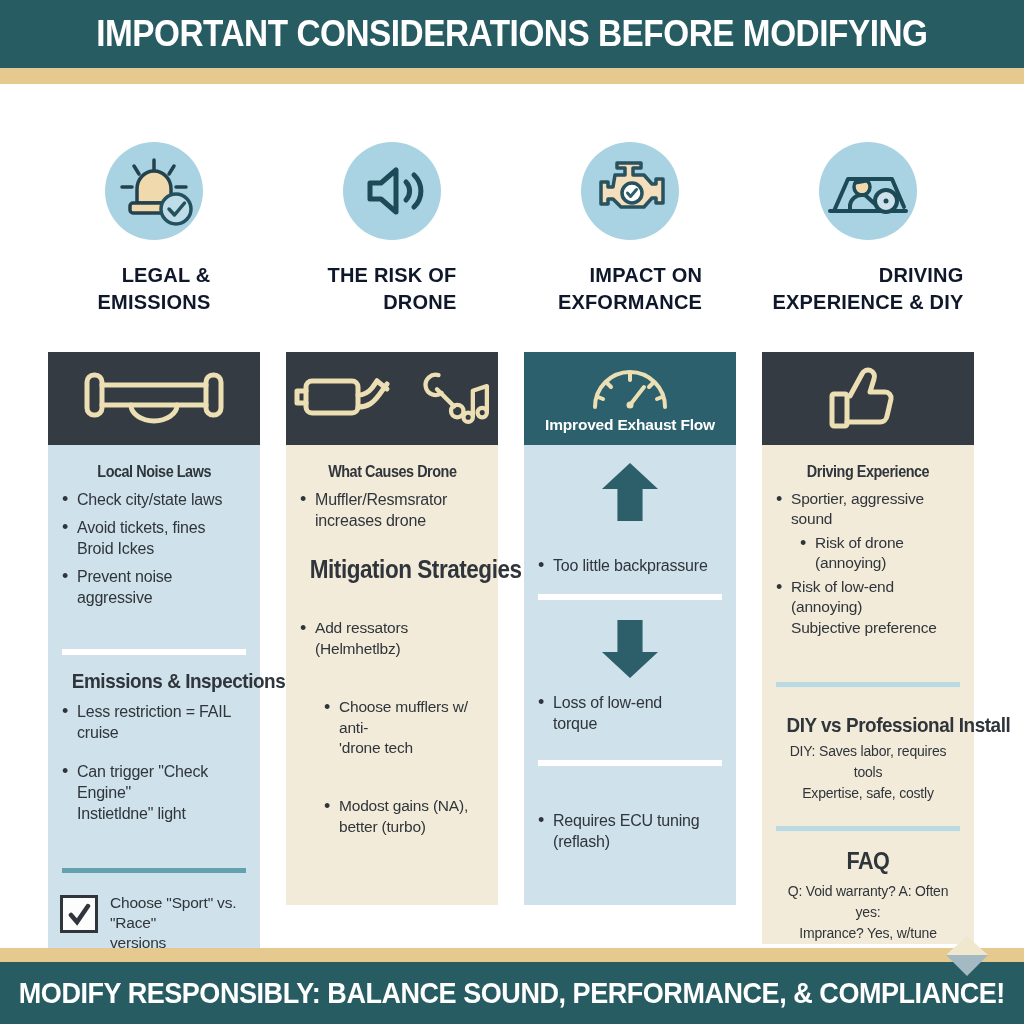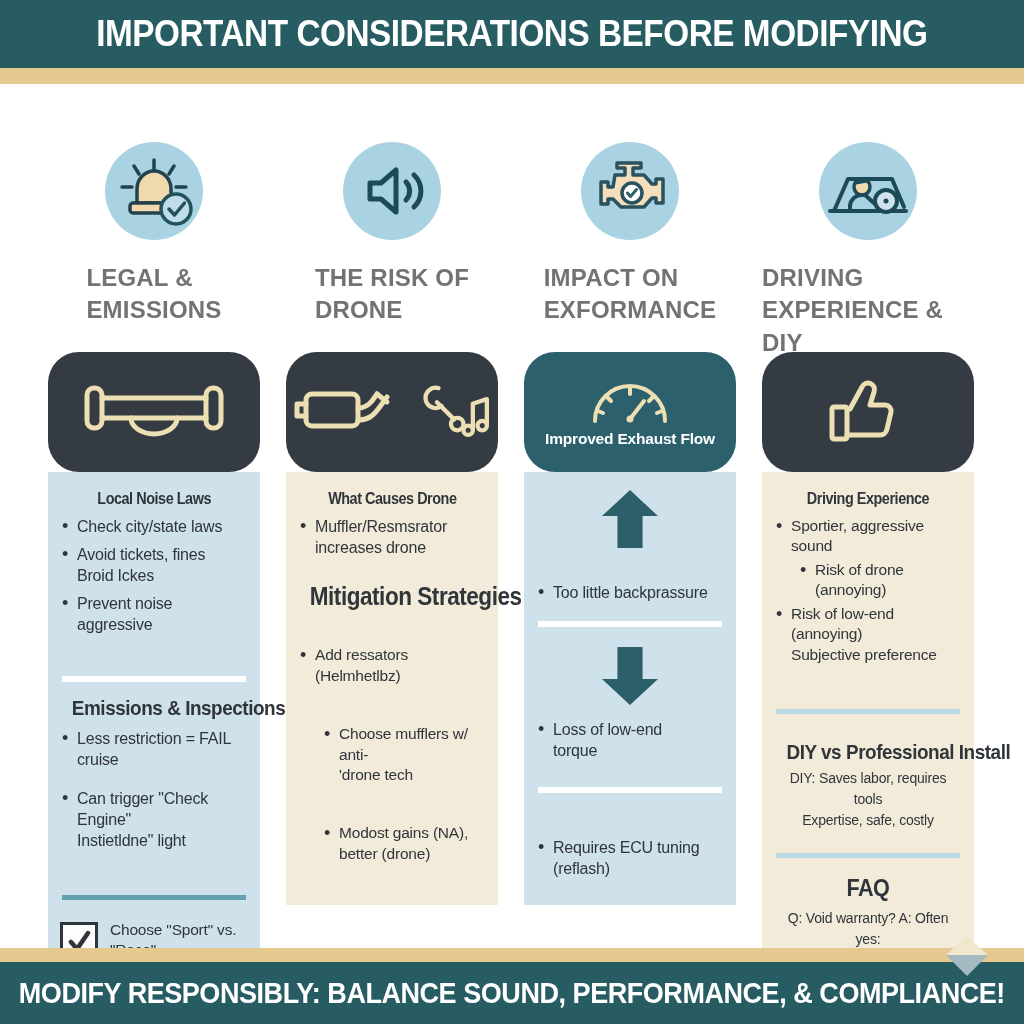--- a/index.html
+++ b/index.html
@@ -11,26 +11,26 @@
   .banner-title{color:#ffffff;font-weight:bold;font-size:37px;margin:0;}
   .footer-title{color:#ffffff;font-weight:bold;font-size:30px;}
   .condense{display:inline-block;white-space:nowrap;transform:scaleX(0.9);transform-origin:50% 50%;letter-spacing:-0.5px;}
   .stripe{position:absolute;left:0;width:100%;background:#e6c98e;}
   .stripe.s-top{top:68px;height:16px;}
   .stripe.s-bottom{top:948px;height:14px;}
 
   .topics{position:absolute;top:142px;left:48px;width:926px;display:flex;justify-content:space-between;}
   .topic{width:212px;display:flex;flex-direction:column;align-items:center;}
   .circle{width:98px;height:98px;border-radius:50%;background:#a9d2e2;display:flex;align-items:center;justify-content:center;}
-  .topic-label{margin-top:22px;font-weight:bold;font-size:24px;line-height:1.35;text-align:left;
-               white-space:pre-line;letter-spacing:0.2px;color:#737373;}
+  .topic-label{margin-top:22px;font-weight:bold;font-size:20px;line-height:1.35;text-align:right;
+               white-space:pre-line;letter-spacing:0.2px;color:#0f172a;}
 
   .columns{position:absolute;top:352px;left:48px;width:926px;height:553px;display:flex;justify-content:space-between;}
   .col{width:212px;display:flex;flex-direction:column;}
-  .col-head{height:120px;flex:none;background:#353b42;display:flex;align-items:center;justify-content:center;gap:14px;border-radius:31px;}
+  .col-head{height:93px;flex:none;background:#353b42;display:flex;align-items:center;justify-content:center;gap:14px;}
   .col-head.teal{background:#2b606c;flex-direction:column;gap:3px;}
   .head-caption{color:#ffffff;font-size:15.5px;font-weight:bold;letter-spacing:-0.2px;}
   .col-body{flex:1;box-sizing:border-box;padding:4px 12px 0;}
   .bg-blue{background:#cfe1ea;}
   .bg-cream{background:#f3ebd9;}
 
   .bh{margin:14px 0 4px;text-align:center;font-weight:bold;font-size:16px;}
   .bh.h-sm{font-size:21px;}
   .bh.h-md{font-size:25px;}
   .bullets{list-style:none;margin:8px 0 0;padding:0;font-size:16px;line-height:1.32;}
@@ -208,21 +208,21 @@
         <ul class="bullets">
           <li>Muffler/Resmsrator
 increases drone</li>
         </ul>
         <div class="bh h-md mt24"><span class="condense">Mitigation Strategies</span></div>
         <ul class="bullets sm spread mt34">
           <li>Add ressators (Helmhetlbz)</li>
           <li class="indent">Choose mufflers w/ anti-
 'drone tech</li>
           <li class="indent">Modost gains (NA),
-better (drone)</li>
+better (turbo)</li>
         </ul>
       </div>
     </div>
 
     <div class="col">
       <div class="col-head teal">
         <span>
           <svg width="86" height="46" viewBox="0 0 86 46">
             <g fill="none" stroke="#ecdfb4" stroke-width="4" stroke-linecap="round">
               <path d="M8 44 a35 35 0 0 1 70 0"></path>

